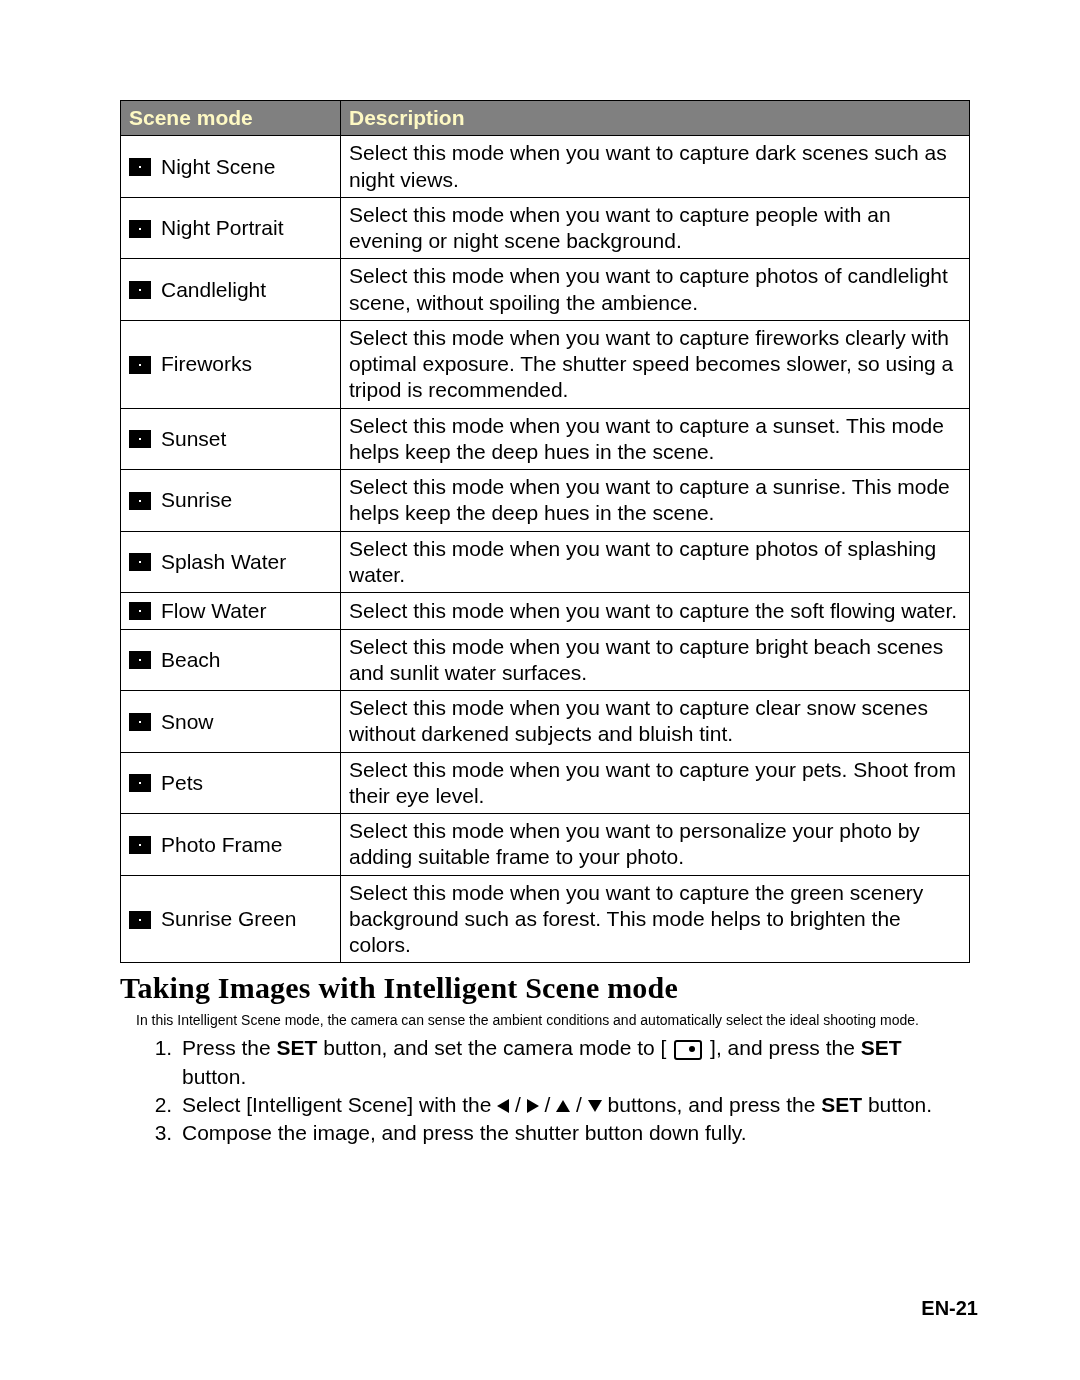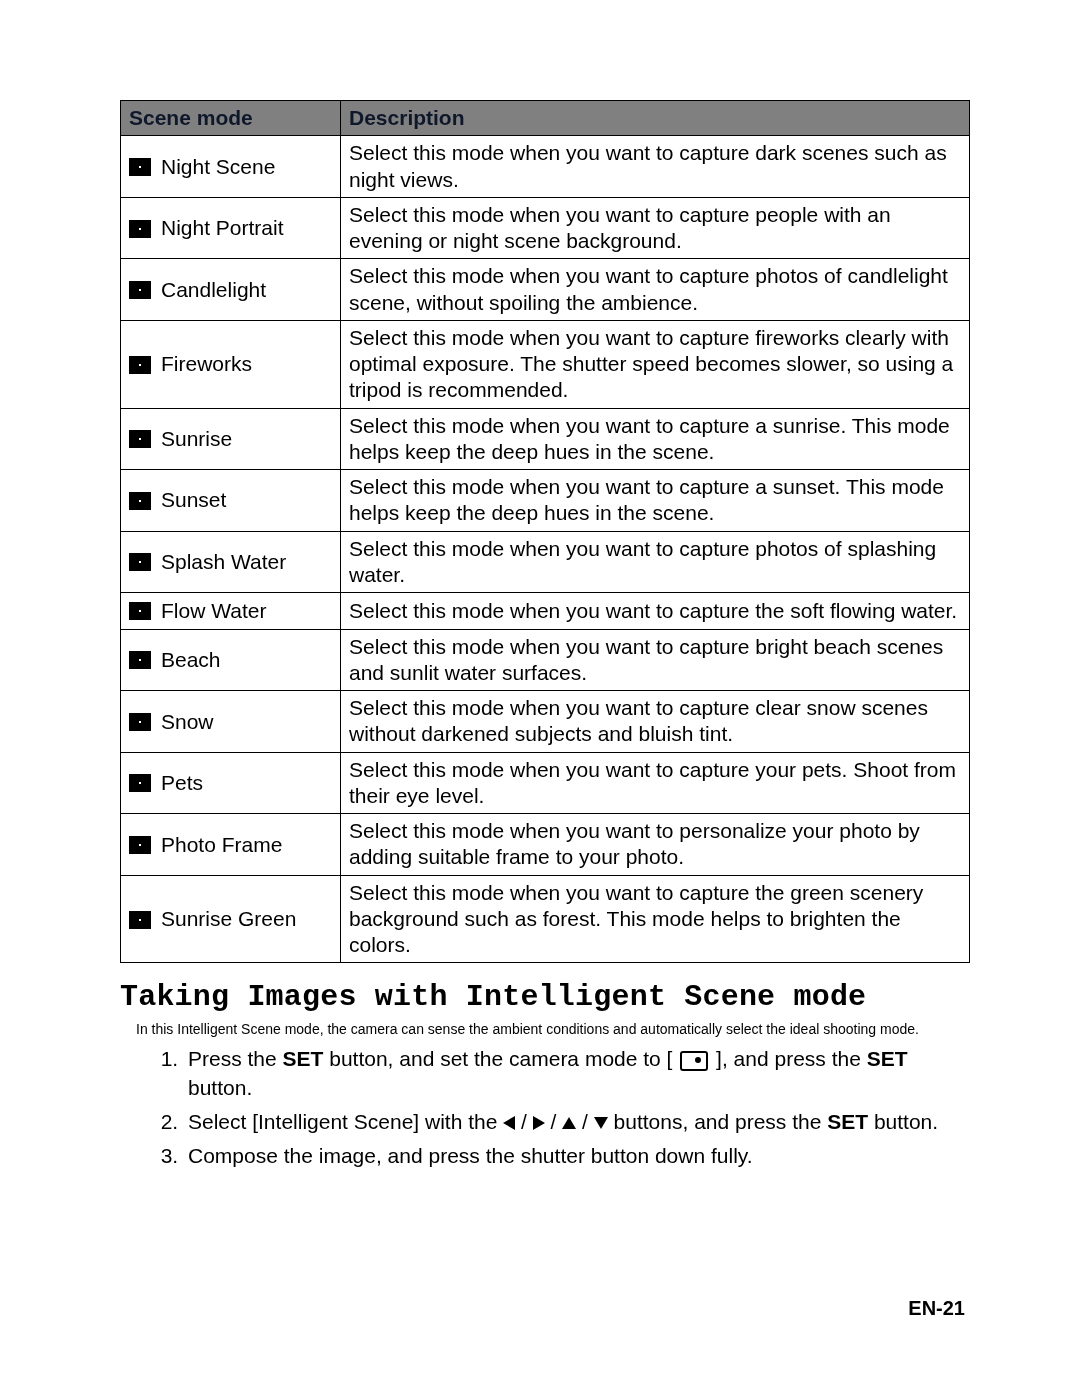--- a/index.html
+++ b/index.html
@@ -25,21 +25,21 @@
     border: 1px solid #000;
     padding: 4px 8px;
     font-size: 21px;
     line-height: 1.25;
     vertical-align: middle;
     text-align: left;
   }
   th {
     background: #808080;
     font-weight: bold;
-    color: #0f172a;
+    color: #fef9c3;
   }
   col.mode { width: 220px; }
   col.desc { width: auto; }
   .mode-cell {
     white-space: nowrap;
   }
   .mode-icon {
     display: inline-block;
     width: 22px;
     height: 18px;
@@ -51,40 +51,40 @@
   .mode-icon::after {
     content: "";
     position: absolute;
     inset: 3px;
     background: radial-gradient(circle at 50% 50%, #fff 1px, transparent 1px);
   }
   .mode-label {
     vertical-align: middle;
   }
   h2.section {
-    font-family: Liberation Mono, monospace;
+    font-family: Liberation Serif, serif;
     font-weight: 900;
     font-size: 30px;
-    margin: 17px 0 6px 0;
+    margin: 8px 0 6px 0;
     letter-spacing: 0.2px;
   }
   .body-text {
     font-size: 14px;
     line-height: 1.35;
     margin: 0 0 4px 16px;
   }
   ol.steps {
     font-size: 21px;
     line-height: 1.35;
     margin: 0;
     padding-left: 58px;
   }
   ol.steps li {
     padding-left: 4px;
-    margin: 6px;
+    margin: 0;
   }
   ul.sub {
     list-style: none;
     margin: 0;
     padding-left: 34px;
   }
   ul.sub li {
     position: relative;
     padding-left: 0;
     text-align: justify;
@@ -119,21 +119,21 @@
     content: "";
     position: absolute;
     width: 6px; height: 6px;
     background: #000;
     border-radius: 50%;
     top: 4px; right: 5px;
   }
   .page-num {
     position: absolute;
     bottom: 60px;
-    right: 115px;
+    right: 102px;
     font-size: 20px;
     font-weight: bold;
   }
 </style>
 </head>
 <body>
 
 <div class="page">
   <table>
     <colgroup>
@@ -157,26 +157,26 @@
         </tr>
         <tr>
           <td class="mode-cell"><span class="mode-icon"></span><span class="mode-label">Candlelight</span></td>
           <td>Select this mode when you want to capture photos of candlelight scene, without spoiling the ambience.</td>
         </tr>
         <tr>
           <td class="mode-cell"><span class="mode-icon"></span><span class="mode-label">Fireworks</span></td>
           <td>Select this mode when you want to capture fireworks clearly with optimal exposure. The shutter speed becomes slower, so using a tripod is recommended.</td>
         </tr>
         <tr>
+          <td class="mode-cell"><span class="mode-icon"></span><span class="mode-label">Sunset</span></td>
+          <td>Select this mode when you want to capture a sunset. This mode helps keep the deep hues in the scene.</td>
+        </tr>
+        <tr>
           <td class="mode-cell"><span class="mode-icon"></span><span class="mode-label">Sunrise</span></td>
           <td>Select this mode when you want to capture a sunrise. This mode helps keep the deep hues in the scene.</td>
-        </tr>
-        <tr>
-          <td class="mode-cell"><span class="mode-icon"></span><span class="mode-label">Sunset</span></td>
-          <td>Select this mode when you want to capture a sunset. This mode helps keep the deep hues in the scene.</td>
         </tr>
         <tr>
           <td class="mode-cell"><span class="mode-icon"></span><span class="mode-label">Splash Water</span></td>
           <td>Select this mode when you want to capture photos of splashing water.</td>
         </tr>
         <tr>
           <td class="mode-cell"><span class="mode-icon"></span><span class="mode-label">Flow Water</span></td>
           <td>Select this mode when you want to capture the soft flowing water.</td>
         </tr>
         <tr>

